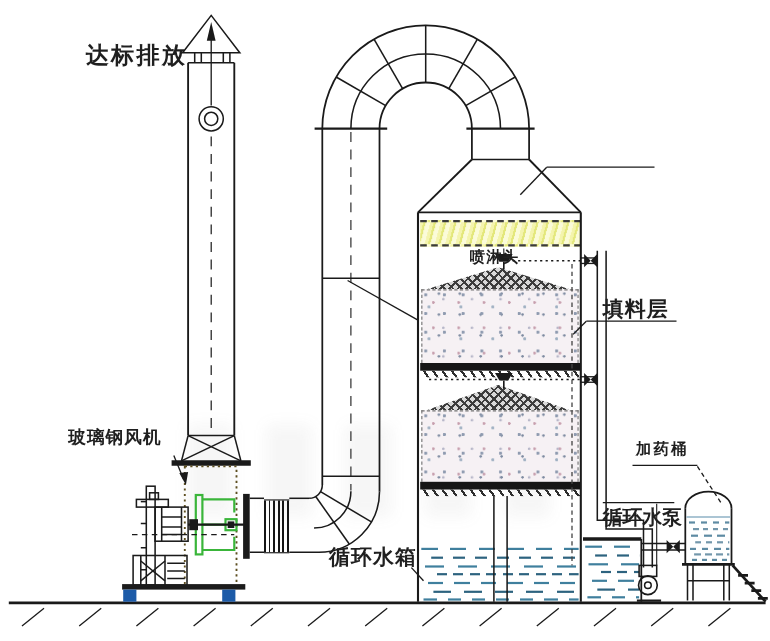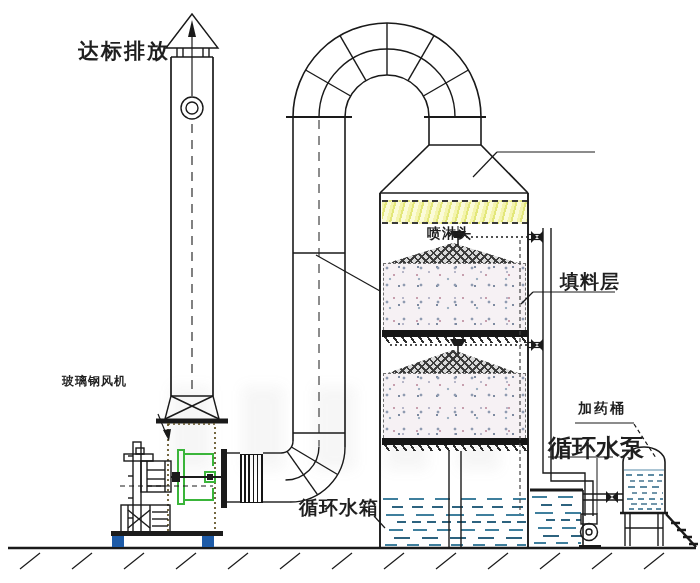--- a/index.html
+++ b/index.html
@@ -317,19 +317,19 @@
       <line x1="548" y1="457" x2="613" y2="457"></line>
       <line x1="575" y1="423" x2="634" y2="423"></line>
       <line x1="634" y1="424" x2="656" y2="458" stroke-dasharray="4,3"></line>
     </g>
   </svg>
 
   <div class="abs foot" style="left:112px;top:536px;"></div>
   <div class="abs foot" style="left:202px;top:536px;"></div>
 
   <div class="lbl" style="left:78px;top:40px;font-size:21px;letter-spacing:2px;">达标排放</div>
-  <div class="lbl" style="left:62px;top:375px;font-size:12px;">玻璃钢风机</div>
+  <div class="lbl" style="left:62px;top:391px;font-size:16px;">玻璃钢风机</div>
   <div class="lbl" style="left:383px;top:226px;font-size:14px;margin-left:44px;">喷淋头</div>
-  <div class="lbl" style="left:560px;top:272px;font-size:19px;">填料层</div>
+  <div class="lbl" style="left:548px;top:272px;font-size:19px;">填料层</div>
   <div class="lbl" style="left:299px;top:498px;font-size:19px;text-align:right;">循环水箱</div>
-  <div class="lbl" style="left:548px;top:436px;font-size:24px;letter-spacing:0;">循环水泵</div>
+  <div class="lbl" style="left:548px;top:461px;font-size:18px;letter-spacing:0;">循环水泵</div>
   <div class="lbl" style="left:578px;top:401px;font-size:14px;letter-spacing:2px;">加药桶</div>
 </div>
 
 </body></html>

